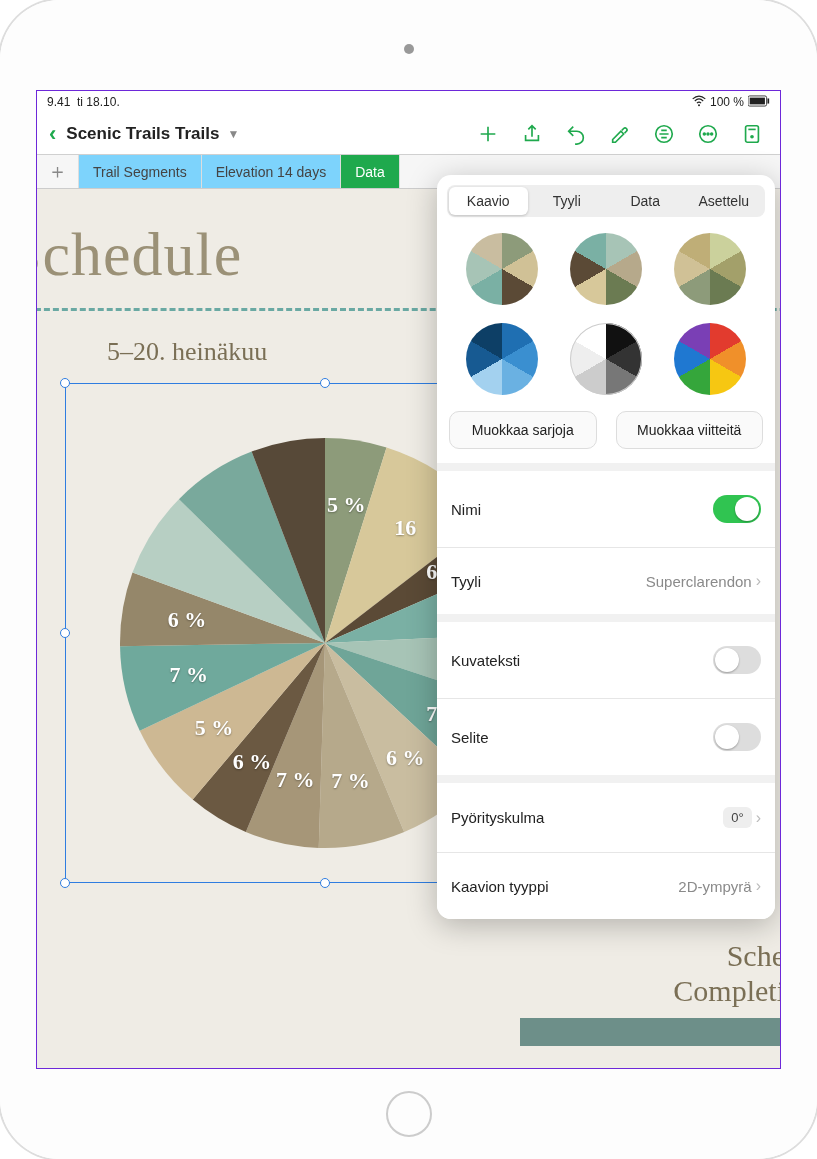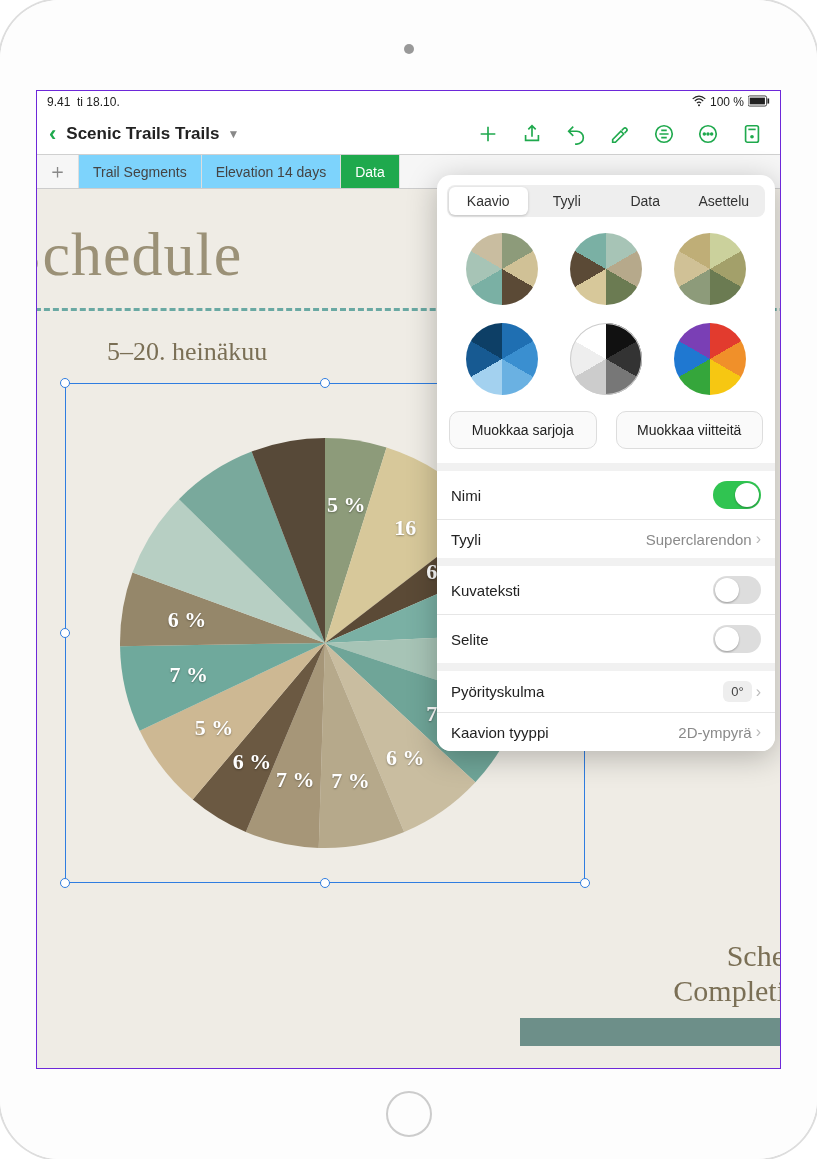--- a/index.html
+++ b/index.html
@@ -158,21 +158,21 @@
   }
   .style-swatch { width:72px; height:72px; border-radius:50%; justify-self:center;}
   .button-row { display:flex; gap:19px; padding:0 12px 14px 12px;}
   .pill-btn {
     flex:1; text-align:center; padding:10px 4px;
     border:1px solid #ddd; border-radius:10px; background:#fafafa;
     font-size:14px; color:#222;
   }
   .setting-row {
     display:flex; align-items:center; justify-content:space-between;
-    padding:10px 14px; border-top:1px solid #e6e6e6;
+    padding:24px 14px; border-top:1px solid #e6e6e6;
     background:#fff;
   }
   .setting-row.group-start { border-top:8px solid #f1f1f1; }
   .setting-label { color:#222; }
   .setting-value { color:#8a8a8a; display:flex; align-items:center; gap:4px;}
   .chev { color:#bbb; font-size:16px; }
   .badge {
     background:#eee; border-radius:6px; padding:3px 8px; font-size:13px; color:#444;
   }
   

